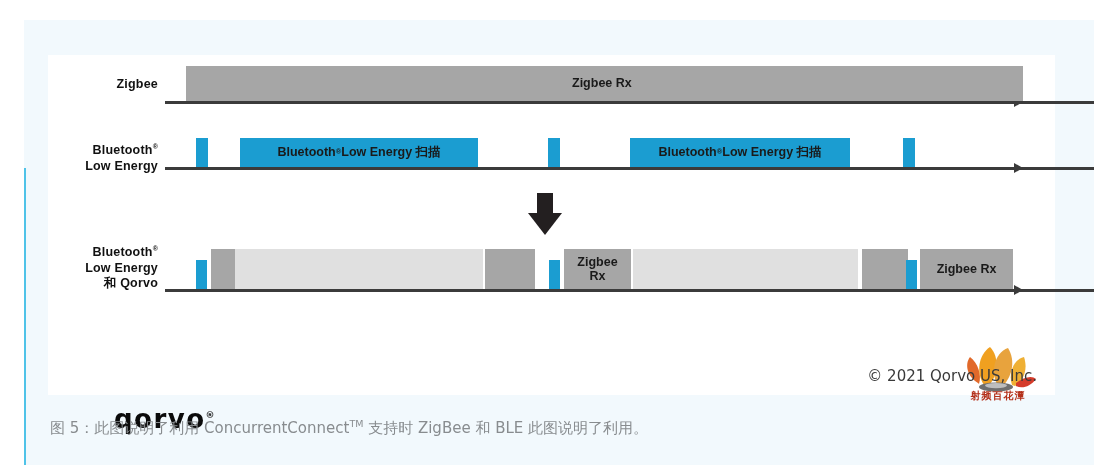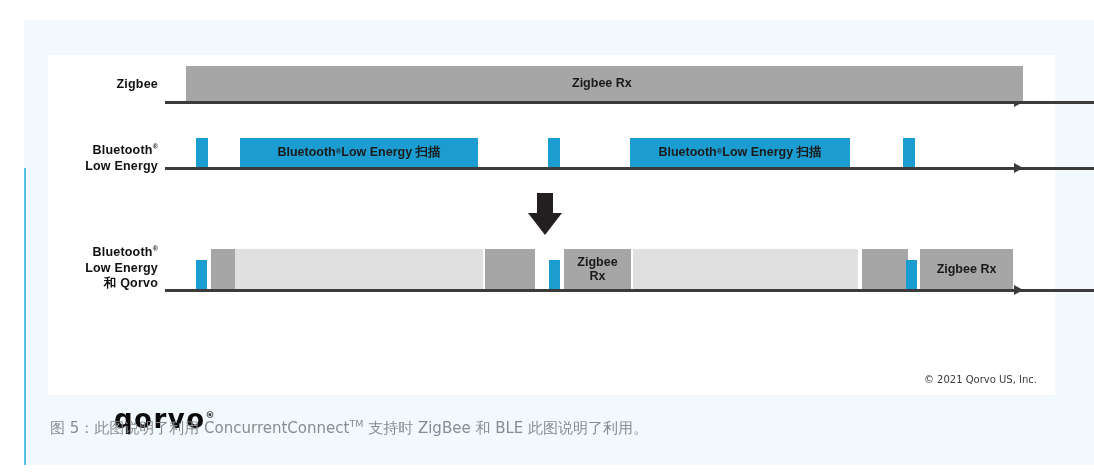--- a/index.html
+++ b/index.html
@@ -79,21 +79,21 @@
   .qorvo{
     position:absolute;left:66px;top:349px;
     font-family:"DejaVu Sans",sans-serif;
     font-size:26px;font-weight:bold;color:#0b0b0b;
     letter-spacing:1.5px;
   }
   .qorvo .reg{font-size:9px;vertical-align:super;}
 
   .copyright{
     position:absolute;right:18px;bottom:10px;
-    font-size:10px;color:#3a3a3a;
+    font-size:15px;color:#3a3a3a;
     font-family:"DejaVu Sans",sans-serif;
   }
 
   
   .watermark{position:absolute;left:890px;top:288px;width:120px;height:72px;}
   .wm-text{
     position:absolute;left:0;top:46px;width:120px;text-align:center;
     font-size:10px;font-weight:bold;color:#b4301a;
     font-family:"DejaVu Sans",sans-serif;letter-spacing:1px;
   }
@@ -196,20 +196,32 @@
 
       <div class="blk blk-gray" style="left:814px;top:194px;width:41px;height:40px;"></div>
 
       <div class="blk blk-blue" style="left:858px;top:205px;width:11px;height:29px;"></div>
 
       <div class="blk blk-gray" style="left:872px;top:194px;width:93px;height:40px;">
         <div class="blk-label">Zigbee Rx</div>
       </div>
     </div>
 
+    <div class="watermark">
+      <svg width="120" height="50" viewBox="0 0 120 50">
+        <path d="M40 40 C30 34 26 22 32 14 C40 20 44 32 41 41 Z" fill="#e1692a"></path>
+        <path d="M46 42 C38 30 40 12 52 4 C62 14 60 34 50 43 Z" fill="#f0a020"></path>
+        <path d="M60 43 C52 30 56 10 70 5 C78 18 74 34 64 44 Z" fill="#e8a33d"></path>
+        <path d="M74 42 C70 30 76 16 86 14 C90 26 86 38 77 43 Z" fill="#efb034"></path>
+        <path d="M78 40 C86 34 94 32 98 36 C92 44 84 46 78 43 Z" fill="#d53b2a"></path>
+        <ellipse cx="58" cy="44" rx="17" ry="4.6" fill="#6f6f6f"></ellipse>
+        <ellipse cx="58" cy="42.6" rx="11" ry="2.6" fill="#ffffff" opacity="0.55"></ellipse>
+      </svg>
+      <div class="wm-text">射频百花潭</div>
+    </div>
 
     <div class="qorvo"><span>qorvo</span><span class="reg">®</span></div>
 
     <div class="copyright">© 2021 Qorvo US, Inc.</div>
   </div>
 
   <div class="caption">
     <span>图 5：此图说明了利用 ConcurrentConnect</span><sup>TM</sup><span> 支持时 ZigBee 和 BLE 此图说明了利用。</span>
   </div>
 

